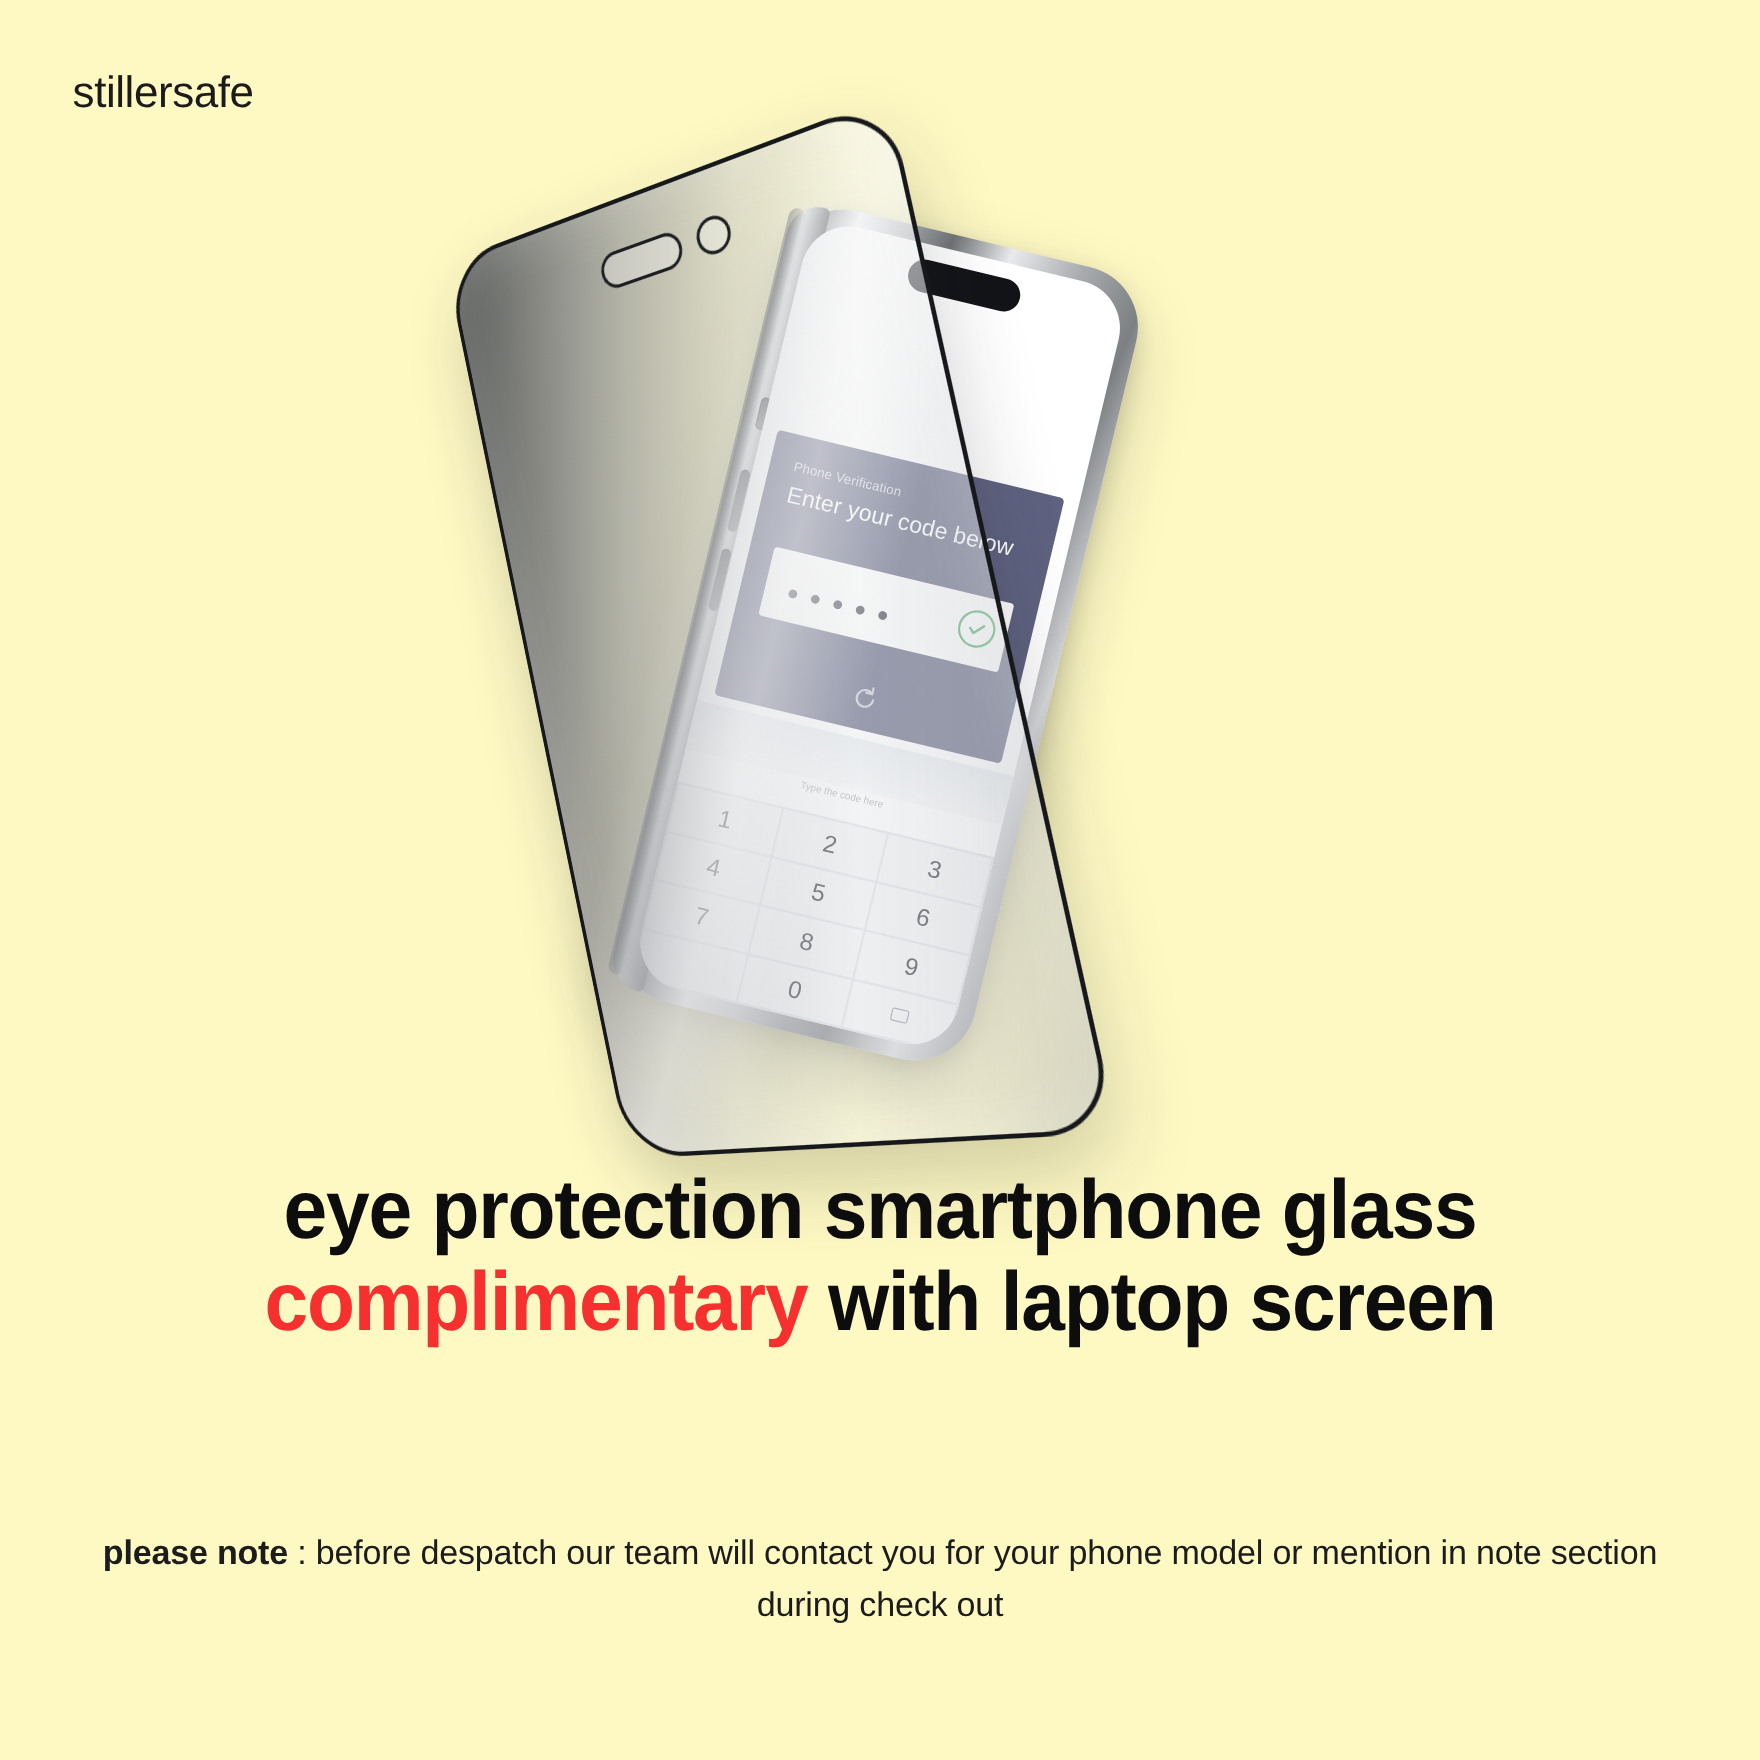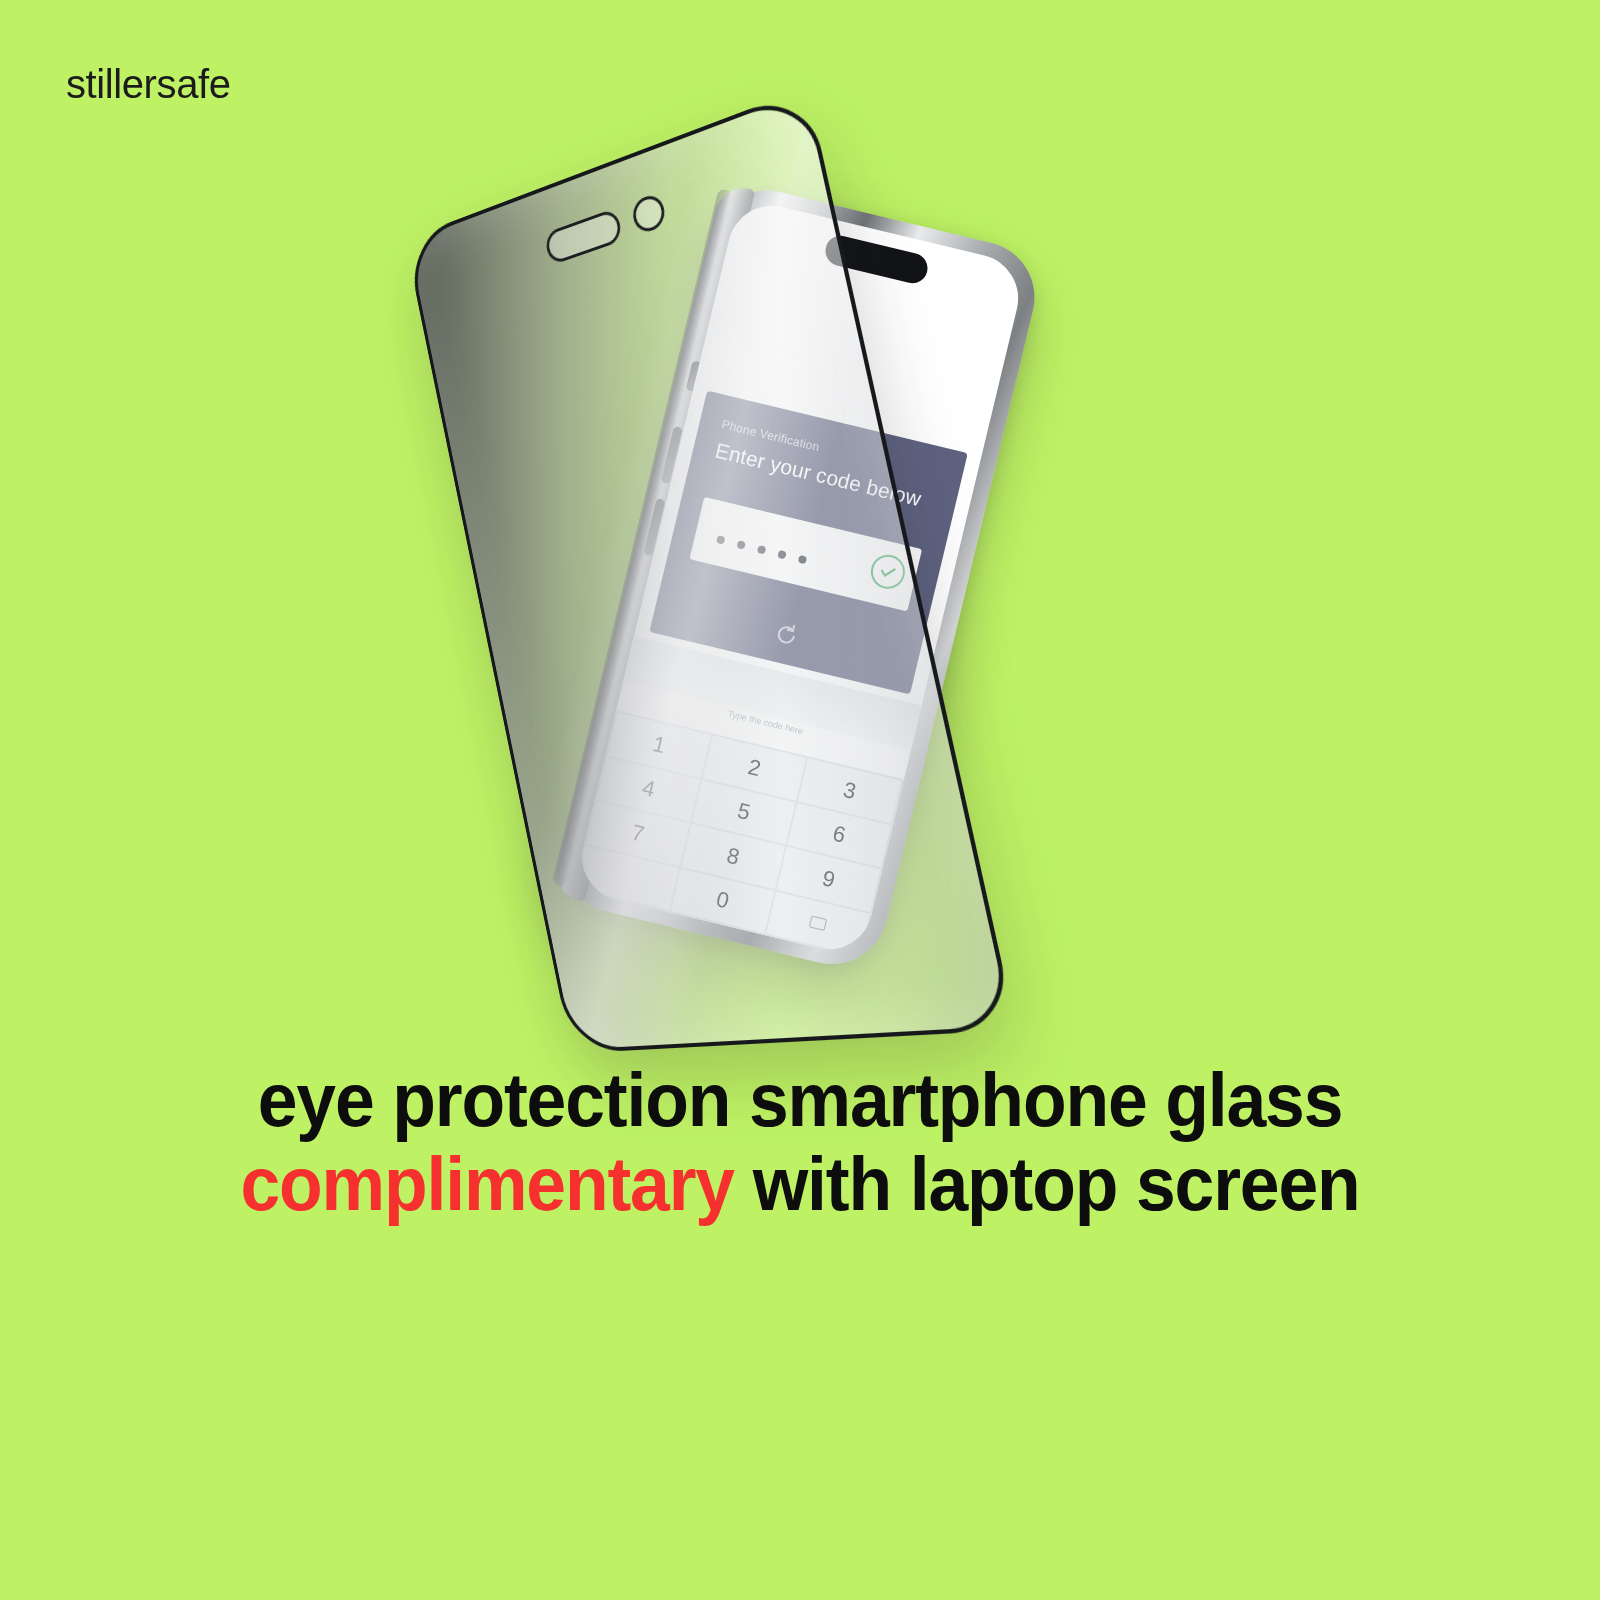--- a/index.html
+++ b/index.html
@@ -7,21 +7,21 @@
   html, body {
     width:1600px; height:1600px;
     background:#f2f2f2;
     font-family:"Liberation Sans", sans-serif;
     overflow:hidden;
   }
 
   .page {
     position:relative;
     width:1600px; height:1600px;
-    background:#bef264;
+    background:#fef9c3;
   }
 
   
   .brand {
     position:absolute;
     left:66px; top:62px;
     font-size:40px;
     font-weight:400;
     letter-spacing:-0.4px;
     color:#1b1b1b;
@@ -398,14 +398,17 @@
 
   </div>
 
   <div class="headline">
     <div class="hl-line">eye protection smartphone glass</div>
     <div class="hl-line">
       <span class="hl-accent">complimentary</span><span> with laptop screen</span>
     </div>
   </div>
 
+  <div class="note">
+    <b>please note</b><span> : before despatch our team will contact you for your phone model or mention in note section during check out</span>
+  </div>
 
 </div>
 
 </body></html>

